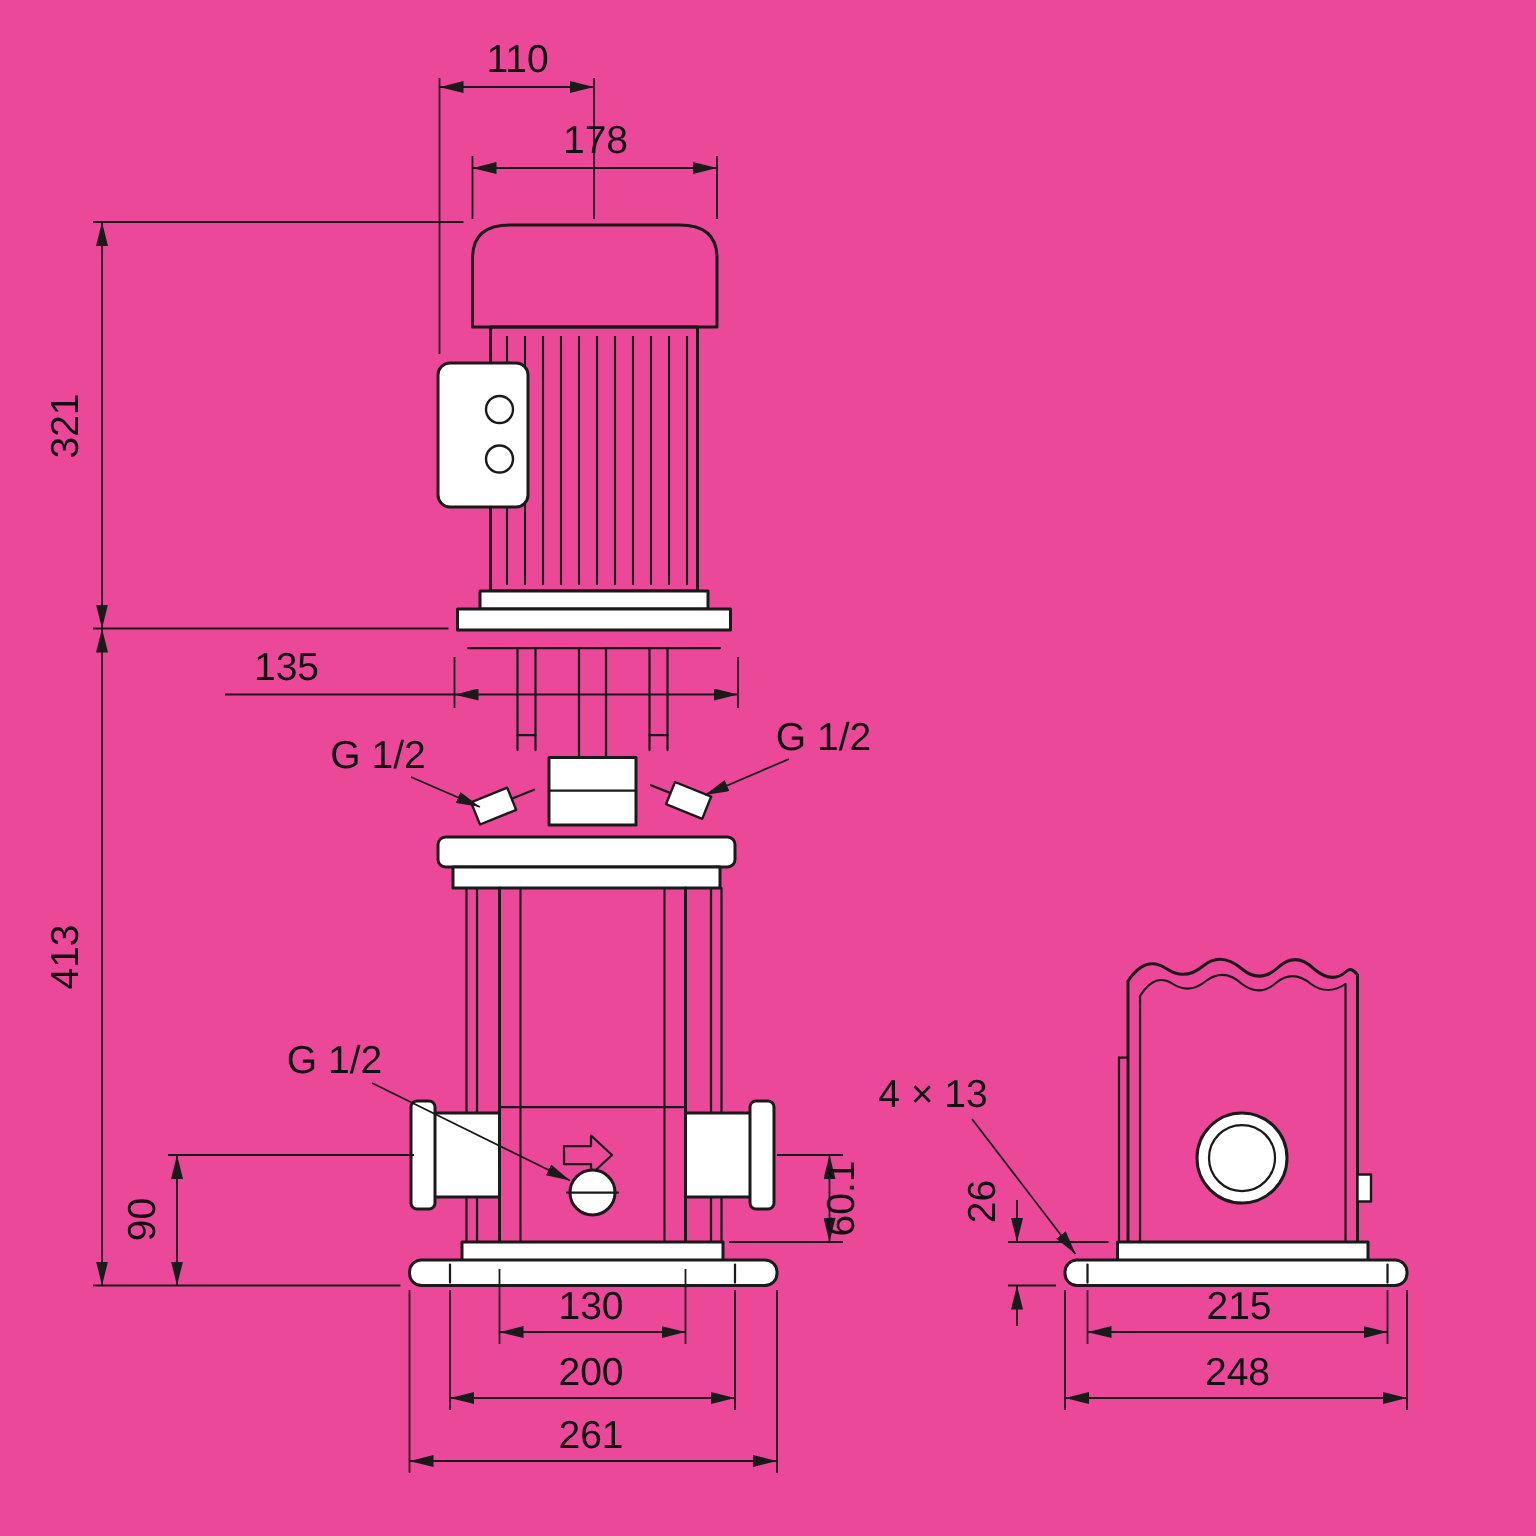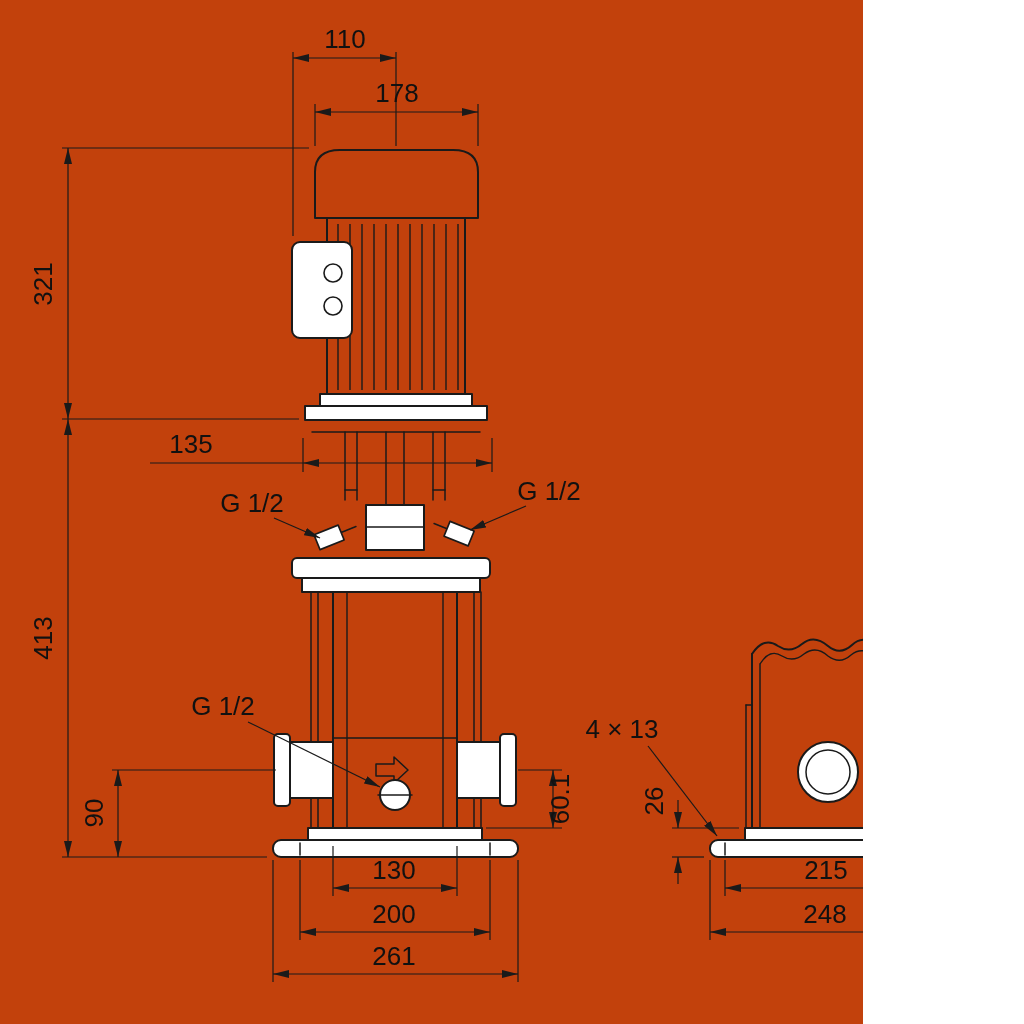--- a/index.html
+++ b/index.html
@@ -1,16 +1,16 @@
 <!DOCTYPE html>
 <html><head>
 <meta charset="utf-8">
 <style>
   html,body{margin:0;padding:0;background:#fff;}
-  .stage{position:relative;width:863px;height:1024px;background:#c2410c;overflow:hidden;}
+  .stage{position:relative;width:1024px;height:1024px;background:#ec4899;overflow:hidden;}
   svg text{font-family:"Liberation Sans",sans-serif;font-size:26px;fill:#111;}
   .o2{fill:none;stroke:#1a1a1a;stroke-width:2;stroke-linejoin:round;stroke-linecap:round;}
   .o1{fill:none;stroke:#1a1a1a;stroke-width:1.5;stroke-linejoin:round;stroke-linecap:round;}
   .fin{fill:none;stroke:#1a1a1a;stroke-width:1.4;}
   .wf{fill:#ffffff;stroke:#1a1a1a;stroke-width:2;stroke-linejoin:round;}
   .wf1{fill:#ffffff;stroke:#1a1a1a;stroke-width:1.6;stroke-linejoin:round;}
   .dim{fill:none;stroke:#1a1a1a;stroke-width:1.2;}
 </style>
 </head>
 <body>

